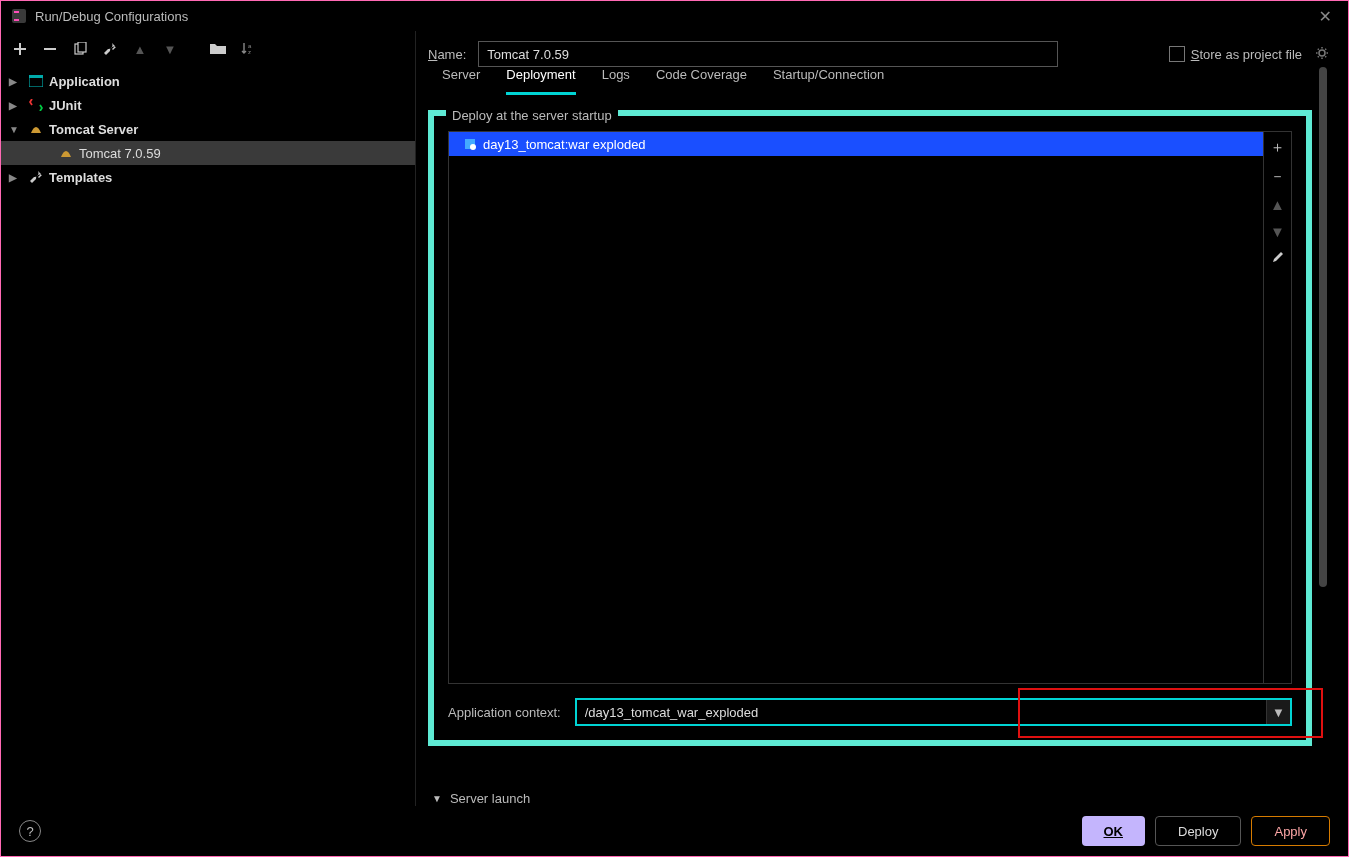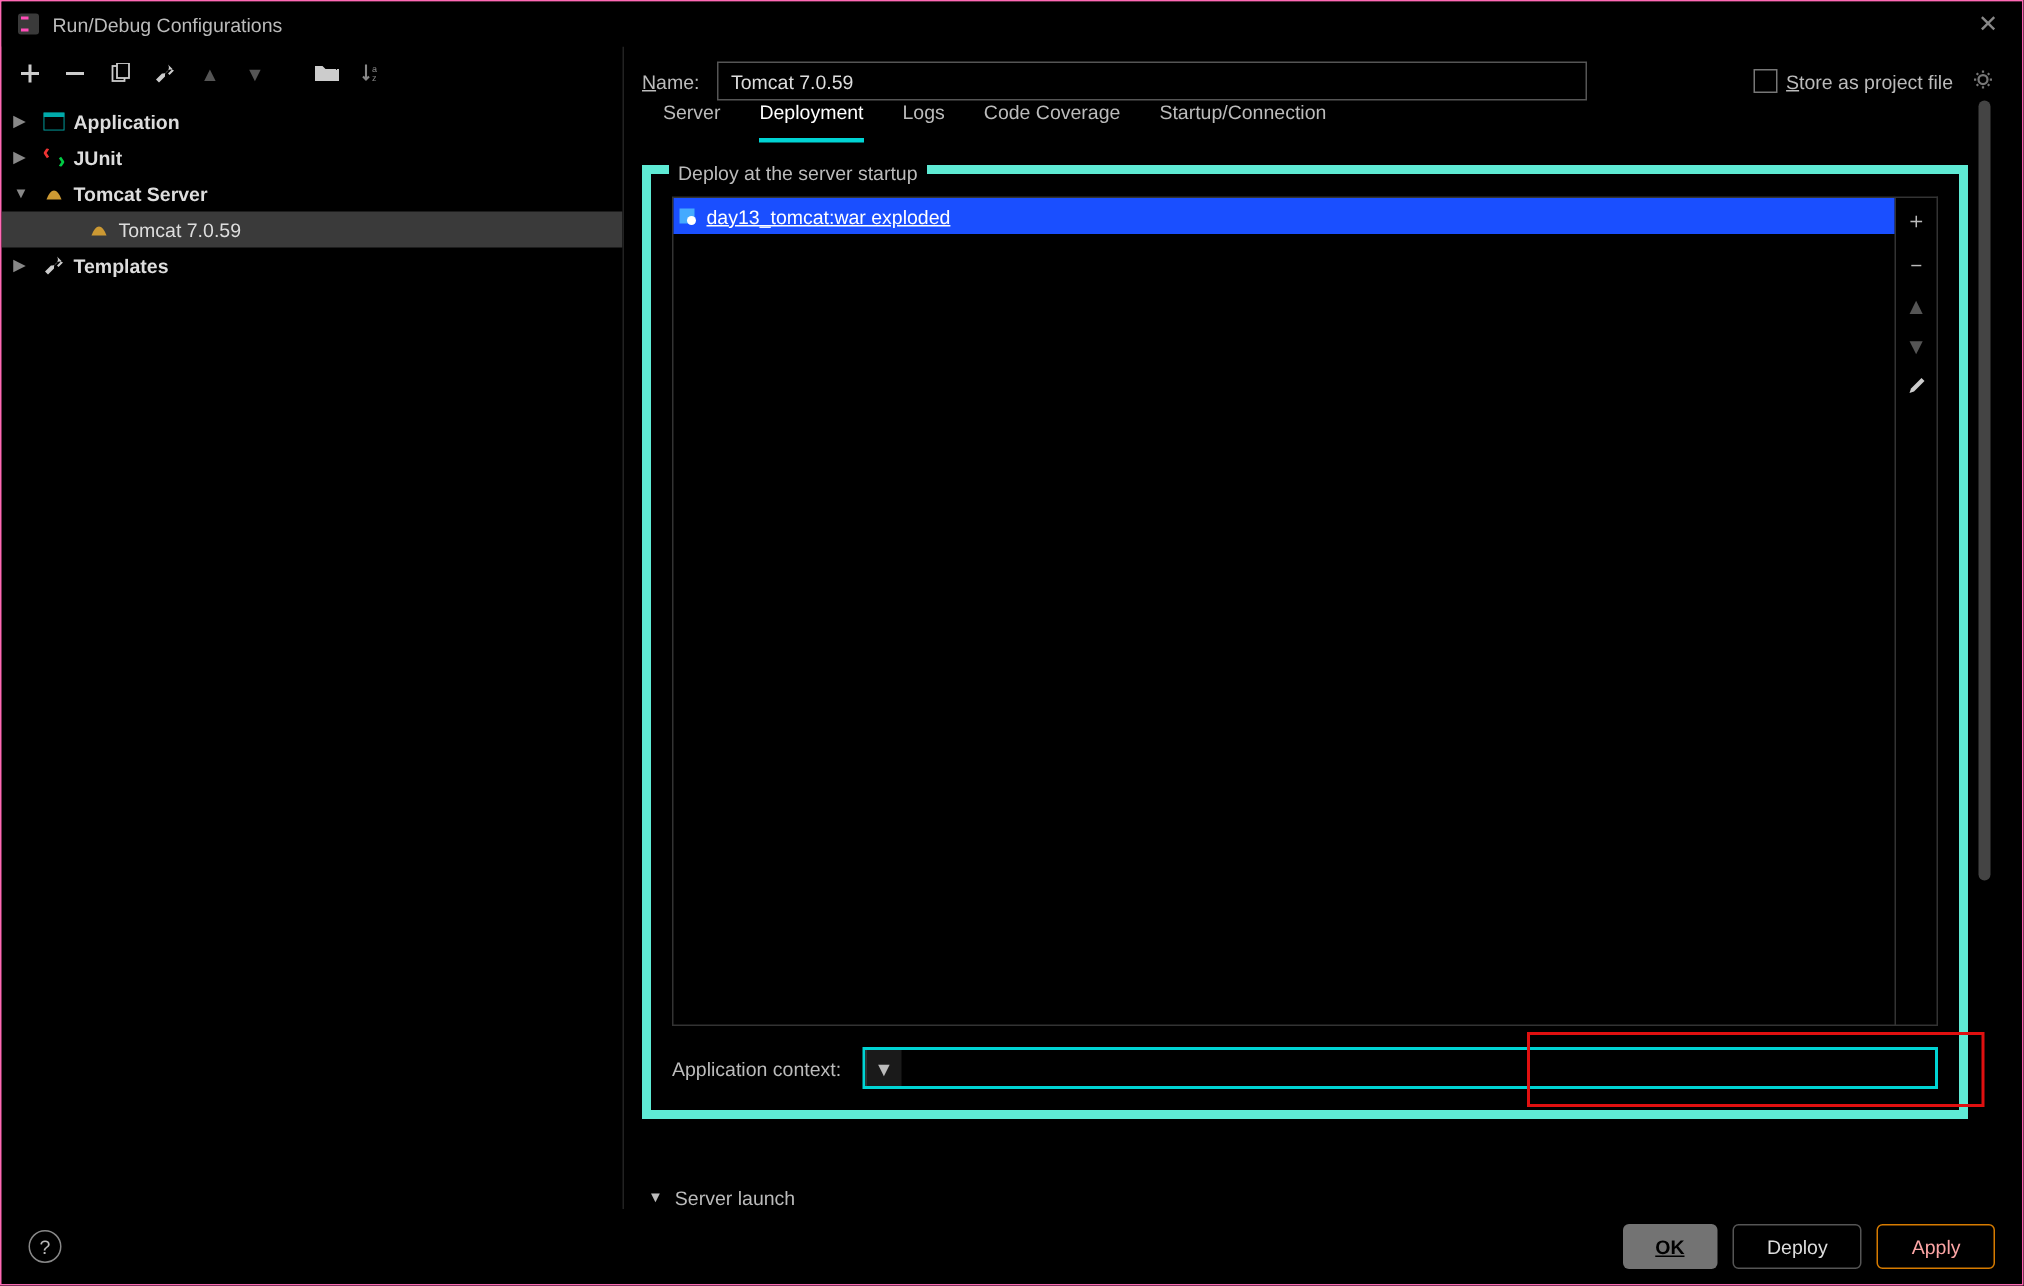--- a/index.html
+++ b/index.html
@@ -173,23 +173,22 @@
   flex: 1;
   border: 1px solid #333;
   background: #000;
 }
 .artifact-row {
   display: flex;
   align-items: center;
   height: 24px;
   background: #1a4fff;
   color: #fff;
-  padding-left: 2px;
+  padding-left: 14px;
   gap: 6px;
-  text-decoration: underline;
 }
 .artifact-row span { font-size: 13px; }
 .list-toolbar {
   width: 28px;
   display: flex;
   flex-direction: column;
   align-items: center;
   gap: 10px;
   padding-top: 6px;
   border: 1px solid #333;
@@ -283,21 +282,21 @@
 }
 .spacer { flex: 1; }
 .btn {
   height: 30px;
   padding: 0 22px;
   border-radius: 4px;
   cursor: pointer;
   font-size: 13px;
   display:flex; align-items:center;
 }
-.btn-ok { background:#737373; color:#000; font-weight: 600; border:none;text-decoration:underline; }
+.btn-ok { background:#c4b5fd; color:#000; font-weight: 600; border:none;text-decoration:underline; }
 .btn-cancel { background:#000; color:#ddd; border:1px solid #555; }
 .btn-apply { background:#000; color:#fca5a5; border:1px solid #d67b00; }
 </style>
 </head>
 <body>
 
 <div class="window">
 
   <div class="titlebar">
     <svg width="16" height="16" viewBox="0 0 16 16">
@@ -453,20 +452,21 @@
                   <svg width="14" height="14" viewBox="0 0 14 14">
                       <path d="M2 12l1-3 7-7 2 2-7 7-3 1z" fill="#ccc"></path>
                     </svg>
                 </span>
               </div>
             </div>
 
             <div class="appctx-row">
               <label>Application context:</label>
               <div class="appctx-combo">
+                <input class="appctx-input" value="/day13_tomcat_war_exploded" style="">
                 <div class="appctx-dd">▼</div>
               </div>
               <div class="red-highlight"></div>
             </div>
           </div>
 
           <div class="before-launch">
             <span class="before-launch-arrow">▼</span>
             <span>Server launch</span>
           </div>

